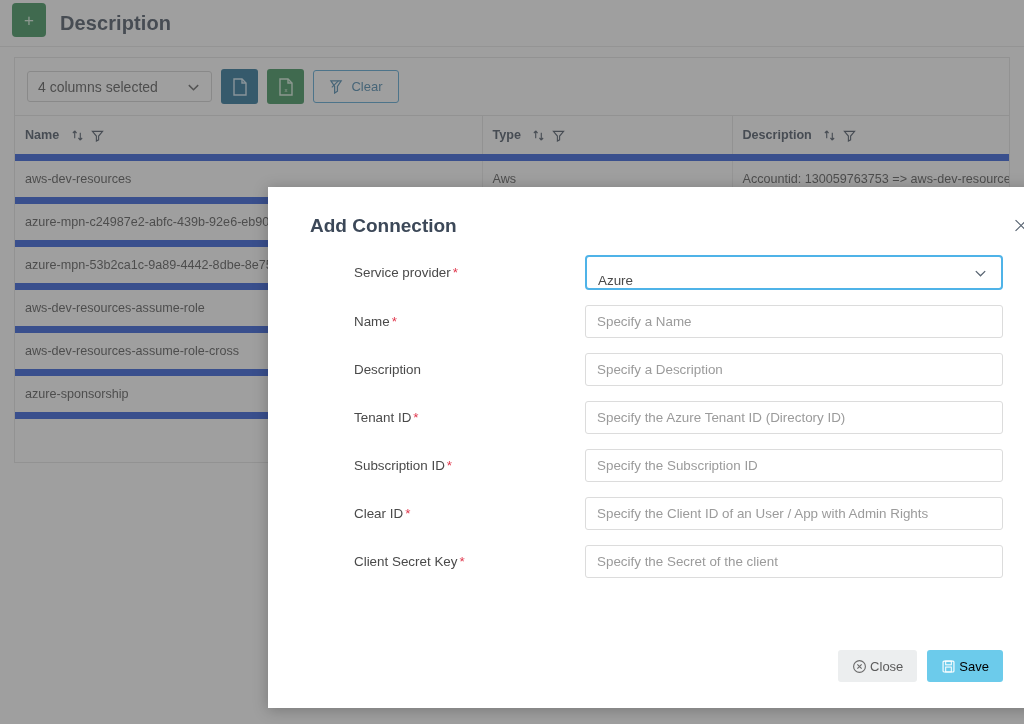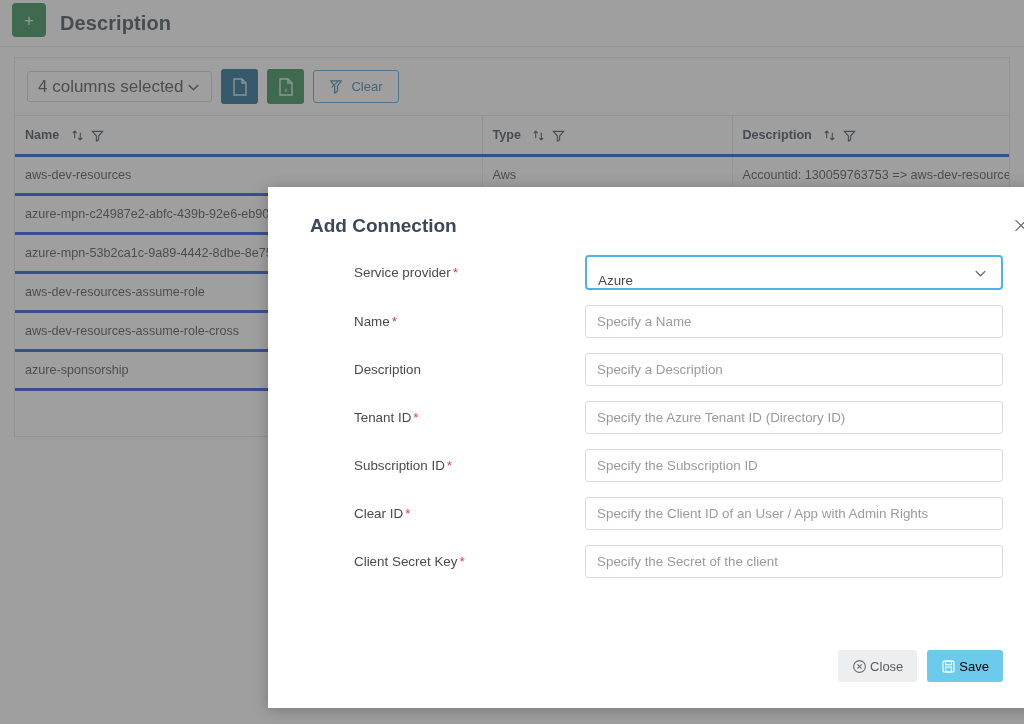--- a/index.html
+++ b/index.html
@@ -64,21 +64,21 @@
   .col-select {
     position: relative;
     width: 185px;
     height: 31px;
     border: 1px solid #cfcfcf;
     border-radius: 3px;
     background: #fff;
     display: flex;
     align-items: center;
     padding: 0 10px;
-    font-size: 17px;
+    font-size: 14px;
     color: #4a4a4a;
     cursor: pointer;
   }
   .col-select .chev {
     position: absolute;
     right: 10px;
     top: 50%;
     transform: translateY(-50%);
   }
   .icon-btn {
@@ -129,21 +129,21 @@
   table.grid th:last-child { border-right: none; }
   table.grid th .hicons {
     display: inline-flex;
     gap: 7px;
     margin-left: 8px;
     vertical-align: middle;
   }
   table.grid td {
     padding: 11px 10px;
     color: #4b4b4b;
-    border-top: 3px solid #1d4ed8;
+    border-top: 7px solid #1d4ed8;
     border-right: 1px solid #e8e8e8;
     white-space: nowrap;
     overflow: hidden;
     text-overflow: clip;
   }
   table.grid td:last-child { border-right: none; }
   table.grid tr.empty td { height: 46px; }
   .col-name { width: 467px; }
   .col-type { width: 250px; }
   .col-desc { width: auto; }

